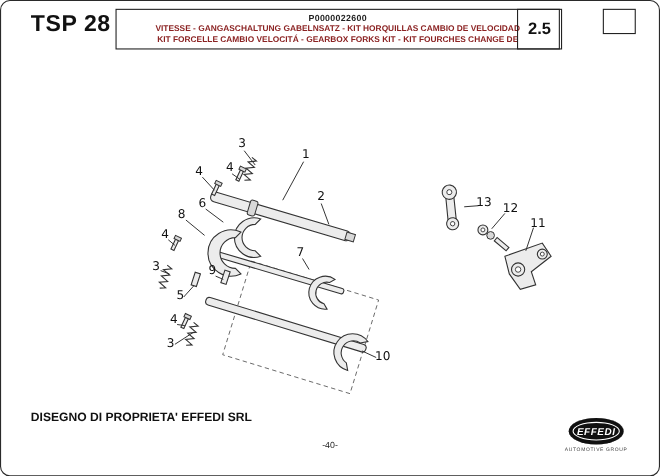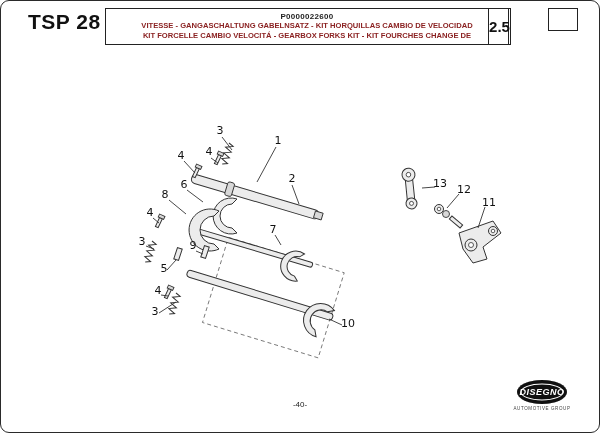--- a/index.html
+++ b/index.html
@@ -10,21 +10,21 @@
   }
   .model { position:absolute; left:27px; top:9px; font-size:21px; font-weight:bold; color:#111; letter-spacing:.5px; }
   .title-box {
     position:absolute; left:104px; top:7px; width:404px; height:37px; box-sizing:border-box;
     border:1.3px solid #222; display:flex; flex-direction:column; justify-content:center;
     align-items:center; text-align:center;
   }
   .part-code { font-size:8px; font-weight:bold; color:#222; letter-spacing:.3px; }
   .title-line { font-size:7.6px; font-weight:bold; color:#8b2222; line-height:1.3; white-space:nowrap; }
   .section-box {
-    position:absolute; left:487px; top:7px; width:23px; height:37px; box-sizing:border-box;
+    position:absolute; left:469px; top:7px; width:41px; height:37px; box-sizing:border-box;
     border:1.3px solid #222; display:flex; align-items:center; justify-content:center;
     font-size:15px; font-weight:bold; color:#111;
   }
   .corner-box { position:absolute; left:547px; top:7px; width:30px; height:23px; box-sizing:border-box; border:1.3px solid #222; }
   svg.diagram { position:absolute; left:0; top:0; }
   .callout { font-size:11px; fill:#111; font-family:"DejaVu Sans", sans-serif; text-anchor:middle; }
   .leader { stroke:#333; stroke-width:.9; }
   .part { fill:#ececec; stroke:#333; stroke-width:1; }
   .part-dark { fill:#d8d8d8; stroke:#333; stroke-width:.9; }
   .hole { fill:#fff; stroke:#333; stroke-width:.8; }
@@ -164,23 +164,24 @@
     <text class="callout" x="192" y="248">9</text>
     <text class="callout" x="272" y="232">7</text>
     <text class="callout" x="157" y="293">4</text>
     <text class="callout" x="154" y="314">3</text>
     <text class="callout" x="347" y="326">10</text>
     <text class="callout" x="439" y="186">13</text>
     <text class="callout" x="463" y="192">12</text>
     <text class="callout" x="488" y="205">11</text>
   </svg>
 
+  <div class="prop-note">DISEGNO DI PROPRIETA' EFFEDI SRL</div>
 
   <div class="page-num">-40-</div>
 
   <div class="logo">
     <div class="logo-oval">
-      <span class="logo-text">DISEGNO</span>
+      <span class="logo-text">EFFEDI</span>
     </div>
     <div class="logo-sub">AUTOMOTIVE GROUP</div>
   </div>
 
 </div>
 
 </body></html>

